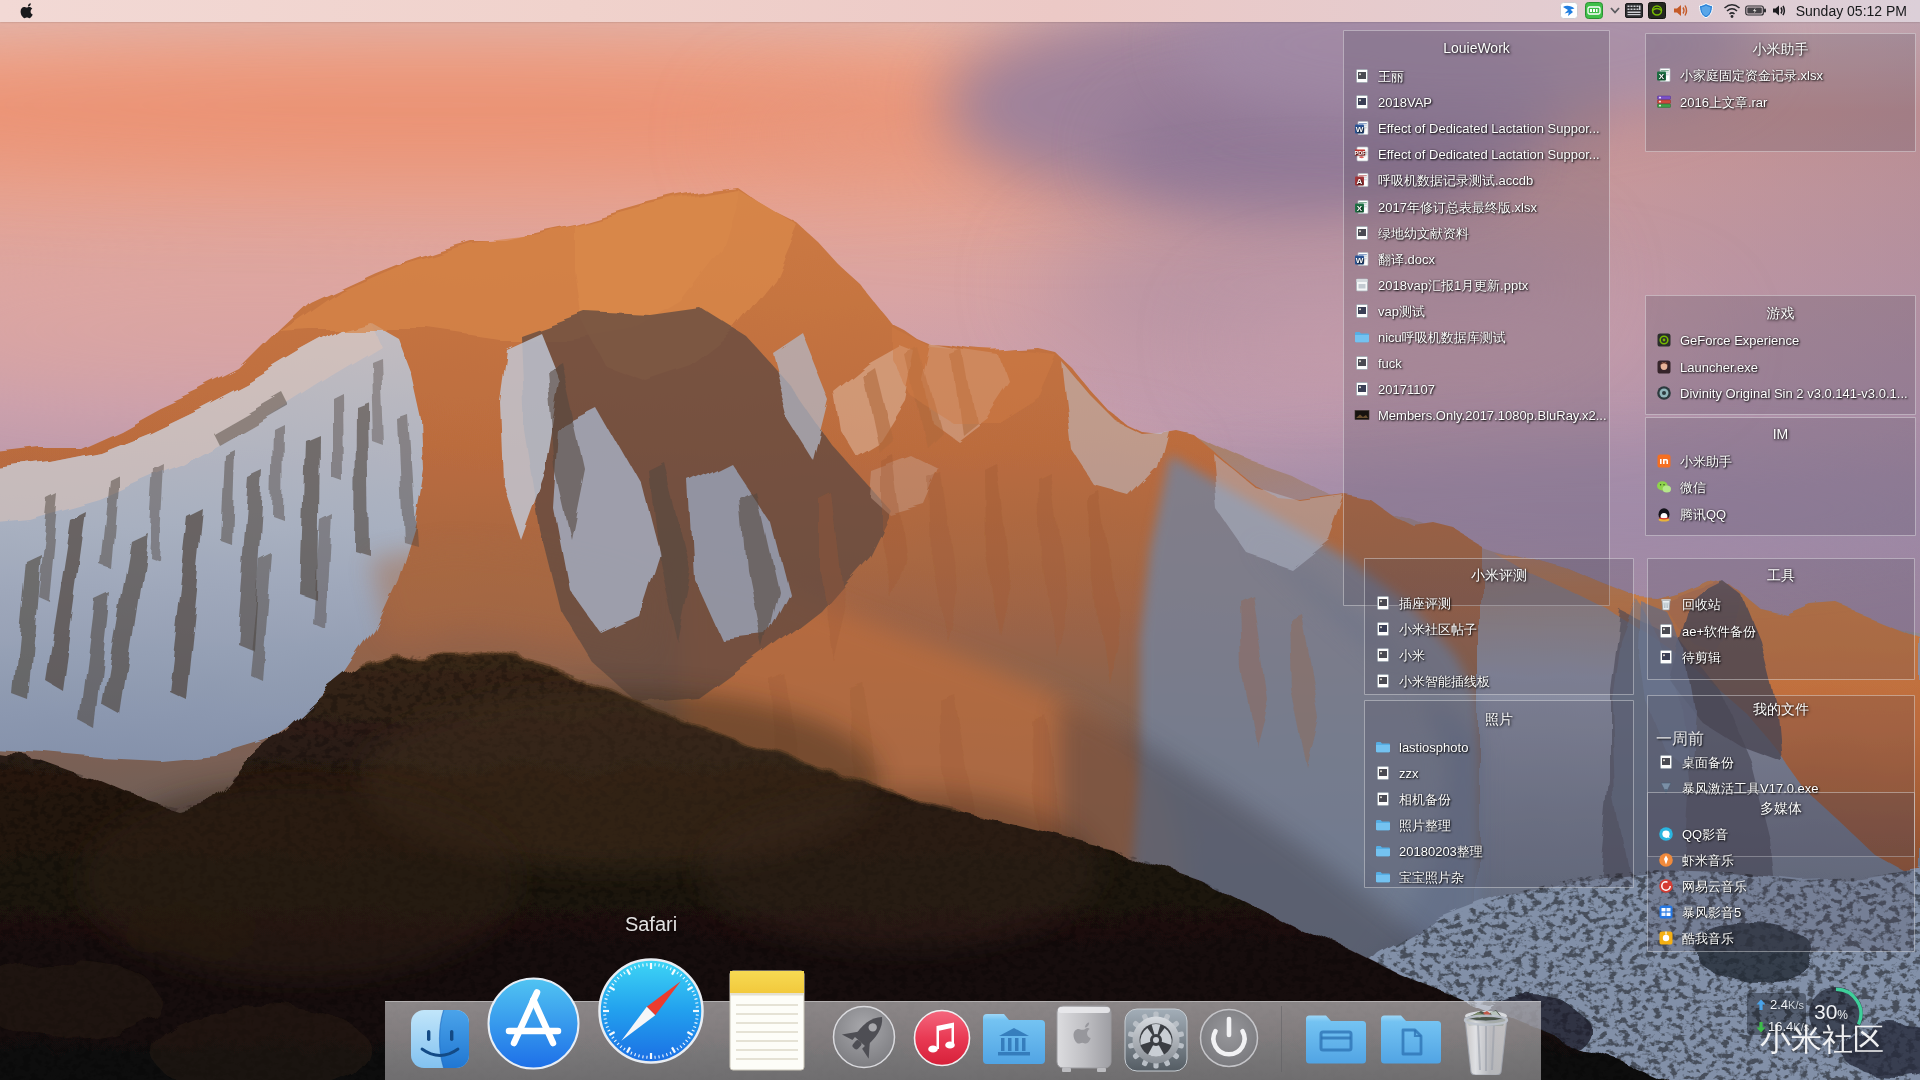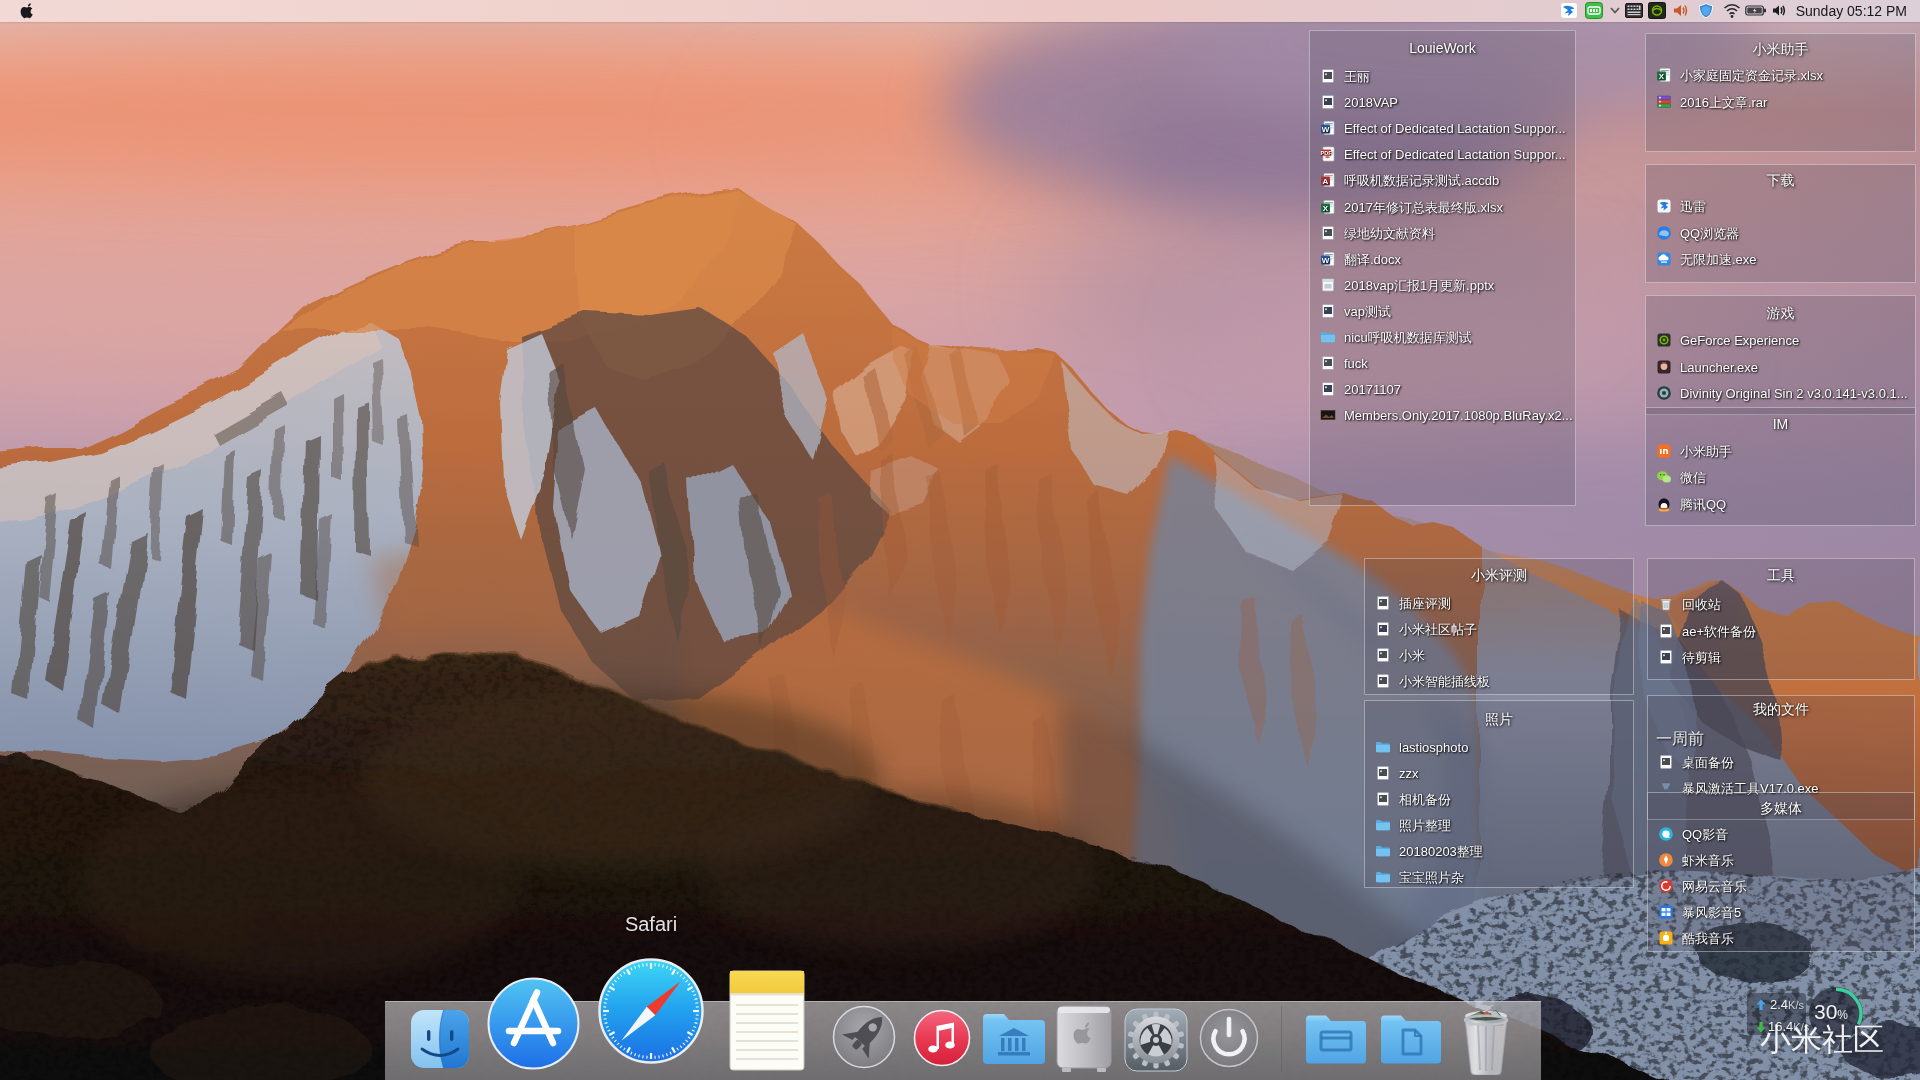--- a/index.html
+++ b/index.html
@@ -290,21 +290,21 @@
         <rect x="19" y="6.5" width="2" height="4" rx="1" fill="#2a2a2e"></rect>
         <rect x="2.3" y="5.5" width="14.5" height="6" rx="1" fill="#2a2a2e" opacity="0.85"></rect>
         <path d="M 10.5,5.8 L 8,9 L 9.8,9 L 8.7,11.4 L 11.5,8.2 L 9.7,8.2 Z" fill="#f0ede8"></path>
       </svg>
 <svg class="tray" style="left:1772px;top:2px" width="16" height="17" viewBox="0 0 16 17">
         <path d="M 1,6.5 L 3.5,6.5 L 7,3.5 L 7,13.5 L 3.5,10.5 L 1,10.5 Z" fill="#1d1d20"></path>
         <path d="M 9,5.5 Q 10.8,8.5 9,11.5 M 11,3.8 Q 13.6,8.5 11,13.2" fill="none" stroke="#1d1d20" stroke-width="1.5"></path>
       </svg>
       <div id="clock">Sunday 05:12 PM</div>
     </div>
-<div class="fence" style="left:1309px;top:30px;width:267px;height:476px">
+<div class="fence" style="left:1343px;top:30px;width:267px;height:576px">
       <div class="ftitle" style="top:9px">LouieWork</div>
       <div class="fitem" style="top:37px"><span class="ic" style="width:16px;height:16px"><svg width="16" height="16" viewBox="0 0 16 16">
             <rect x="2.5" y="1.5" width="11" height="13" rx="1" fill="#fdfdfd" stroke="#9aa4ad" stroke-width="0.8"></rect>
             <rect x="4" y="4" width="8" height="7" fill="#4a4a52"></rect>
             <circle cx="6" cy="6.2" r="1" fill="#e8e4da"></circle>
           </svg></span>王丽</div>
       <div class="fitem" style="top:63.099999999999994px"><span class="ic" style="width:16px;height:16px"><svg width="16" height="16" viewBox="0 0 16 16">
             <rect x="2.5" y="1.5" width="11" height="13" rx="1" fill="#fdfdfd" stroke="#9aa4ad" stroke-width="0.8"></rect>
             <rect x="4" y="4" width="8" height="7" fill="#3a3f55"></rect>
             <circle cx="6" cy="6.2" r="1" fill="#e8e4da"></circle>
@@ -395,55 +395,39 @@
             <g>
               <rect x="1.5" y="2" width="13" height="3.4" rx="0.6" fill="#7b51c9" stroke="#4f2f8f" stroke-width="0.5"></rect>
               <rect x="1.5" y="6" width="13" height="3.4" rx="0.6" fill="#d04a3e" stroke="#8f2d26" stroke-width="0.5"></rect>
               <rect x="1.5" y="10" width="13" height="3.4" rx="0.6" fill="#3fa04a" stroke="#27682f" stroke-width="0.5"></rect>
               <rect x="3" y="2.8" width="2" height="1.6" fill="#e8d9ff"></rect>
               <rect x="3" y="6.8" width="2" height="1.6" fill="#ffd9d5"></rect>
               <rect x="3" y="10.8" width="2" height="1.6" fill="#d7f5da"></rect>
             </g>
           </svg></span>2016上文章.rar</div>
     </div>
-<div class="fence" style="left:1645px;top:164px;width:271px;height:119px">
-      <div class="ftitle" style="top:7px">下载</div>
-      <div class="fitem" style="top:33px"><span class="ic" style="width:16px;height:16px"><svg width="16" height="16" viewBox="0 0 16 16">
-            <rect x="1.5" y="1.5" width="13" height="13" rx="2.6" fill="#f4f7fa"></rect>
-            <path d="M 3.5,5 C 6,3.5 10,3.5 12.5,5.5 L 9.5,7 L 12,9 L 7.5,12.5 L 8,9.5 L 4.5,10.5 L 7,7.5 Z" fill="#1f7de0"></path>
-          </svg></span>迅雷</div>
-      <div class="fitem" style="top:59.5px"><span class="ic" style="width:16px;height:16px"><svg width="16" height="16" viewBox="0 0 16 16">
-            <circle cx="8" cy="8" r="6.8" fill="#2a7de0"></circle>
-            <path d="M 3,10 A 5.2 5.2 0 0 1 13,8.5 A 3.5 3.5 0 0 1 11,11.5 Z" fill="#8fc3f5"></path>
-          </svg></span>QQ浏览器</div>
-      <div class="fitem" style="top:86.0px"><span class="ic" style="width:16px;height:16px"><svg width="16" height="16" viewBox="0 0 16 16">
-            <rect x="1.5" y="1.5" width="13" height="13" rx="2.6" fill="#2e8ae6"></rect>
-            <path d="M 4,9.5 a 2.2 2.2 0 0 1 0.5,-4.3 a 3 3 0 0 1 5.8,0.4 a 2 2 0 0 1 1.3,3.7 Z" fill="#fff"></path>
-            <rect x="5" y="10.5" width="6" height="1.2" fill="#fff"></rect>
-          </svg></span>无限加速.exe</div>
-    </div>
 <div class="fence" style="left:1645px;top:295px;width:271px;height:120px">
       <div class="ftitle" style="top:9px">游戏</div>
       <div class="fitem" style="top:36px"><span class="ic" style="width:16px;height:16px"><svg width="16" height="16" viewBox="0 0 16 16">
             <rect x="1.5" y="1.5" width="13" height="13" rx="2.6" fill="#2a2d2a"></rect>
             <circle cx="8" cy="8" r="3.8" fill="none" stroke="#76b900" stroke-width="1.6"></circle>
             <circle cx="8" cy="8" r="1.4" fill="#76b900"></circle>
           </svg></span>GeForce Experience</div>
       <div class="fitem" style="top:62.5px"><span class="ic" style="width:16px;height:16px"><svg width="16" height="16" viewBox="0 0 16 16">
             <rect x="1.5" y="1.5" width="13" height="13" rx="2.6" fill="#35242a"></rect>
             <ellipse cx="8" cy="7" rx="3.4" ry="4" fill="#e8b49a"></ellipse>
             <path d="M 4.5,6 Q 8,2.5 11.5,6 L 11.5,4.5 Q 8,1.5 4.5,4.5 Z" fill="#5a2d24"></path>
           </svg></span>Launcher.exe</div>
       <div class="fitem" style="top:89.0px"><span class="ic" style="width:16px;height:16px"><svg width="16" height="16" viewBox="0 0 16 16">
             <circle cx="8" cy="8" r="6.8" fill="#2c3a3e"></circle>
             <circle cx="8" cy="8" r="4.5" fill="#8fb5ba"></circle>
             <circle cx="8" cy="8" r="2" fill="#2c3a3e"></circle>
           </svg></span>Divinity Original Sin 2 v3.0.141-v3.0.1...</div>
     </div>
-<div class="fence" style="left:1645px;top:407px;width:271px;height:119px">
+<div class="fence" style="left:1645px;top:417px;width:271px;height:119px">
       <div class="ftitle" style="top:8px">IM</div>
       <div class="fitem" style="top:35px"><span class="ic" style="width:16px;height:16px"><svg width="16" height="16" viewBox="0 0 16 16">
             <rect x="1.5" y="1.5" width="13" height="13" rx="2.6" fill="#f56f21"></rect>
             <rect x="4" y="6" width="1.6" height="5" fill="#fff"></rect>
             <path d="M 7,6 L 10.5,6 Q 12,6 12,7.5 L 12,11 L 10.4,11 L 10.4,7.6 L 8.6,7.6 L 8.6,11 L 7,11 Z" fill="#fff"></path>
           </svg></span>小米助手</div>
       <div class="fitem" style="top:61.3px"><span class="ic" style="width:16px;height:16px"><svg width="16" height="16" viewBox="0 0 16 16">
             <ellipse cx="6.3" cy="6.8" rx="5.3" ry="4.6" fill="#8ed34b"></ellipse>
             <ellipse cx="10.8" cy="10" rx="4.2" ry="3.6" fill="#b5e88a"></ellipse>
             <circle cx="4.6" cy="5.8" r="0.7" fill="#2a4a1a"></circle>
@@ -523,21 +507,21 @@
       <div class="fitem" style="top:90.0px"><span class="ic" style="width:16px;height:16px"><svg width="16" height="16" viewBox="0 0 16 16">
             <rect x="2.5" y="1.5" width="11" height="13" rx="1" fill="#fdfdfd" stroke="#9aa4ad" stroke-width="0.8"></rect>
             <rect x="4" y="4" width="8" height="7" fill="#3a3f55"></rect>
             <circle cx="6" cy="6.2" r="1" fill="#e8e4da"></circle>
           </svg></span>待剪辑</div>
       <div class="fitem" style="top:116.5px"><span class="ic" style="width:16px;height:16px"><svg width="16" height="16" viewBox="0 0 16 16">
             <path d="M 1,4.2 Q 1,3 2.2,3 L 5.6,3 L 7,4.6 L 13.8,4.6 Q 15,4.6 15,5.8 L 15,12 Q 15,13.2 13.8,13.2 L 2.2,13.2 Q 1,13.2 1,12 Z" fill="#56aee4"></path>
             <path d="M 1,6 L 15,6 L 15,12 Q 15,13.2 13.8,13.2 L 2.2,13.2 Q 1,13.2 1,12 Z" fill="#74c2f0"></path>
           </svg></span>hdtd@24...</div>
     </div>
-<div class="fence" style="left:1647px;top:695px;width:268px;height:125px">
+<div class="fence" style="left:1647px;top:695px;width:268px;height:162px">
       <div class="ftitle" style="top:5px">我的文件</div>
       <div class="flabel" style="top:33px">一周前</div>
       <div class="fitem" style="top:58px"><span class="ic" style="width:16px;height:16px"><svg width="16" height="16" viewBox="0 0 16 16">
             <rect x="2.5" y="1.5" width="11" height="13" rx="1" fill="#fdfdfd" stroke="#9aa4ad" stroke-width="0.8"></rect>
             <rect x="4" y="4" width="8" height="7" fill="#4a4a52"></rect>
             <circle cx="6" cy="6.2" r="1" fill="#e8e4da"></circle>
           </svg></span>桌面备份</div>
       <div class="fitem" style="top:83.5px"><span class="ic" style="width:16px;height:16px"><svg width="16" height="16" viewBox="0 0 16 16">
             <path d="M 3,3 L 13,3 L 8,13 Z" fill="#7a8fa6" stroke="#4a5a6e" stroke-width="0.6"></path>
             <rect x="7.3" y="9" width="1.4" height="5" fill="#4a5a6e"></rect>

